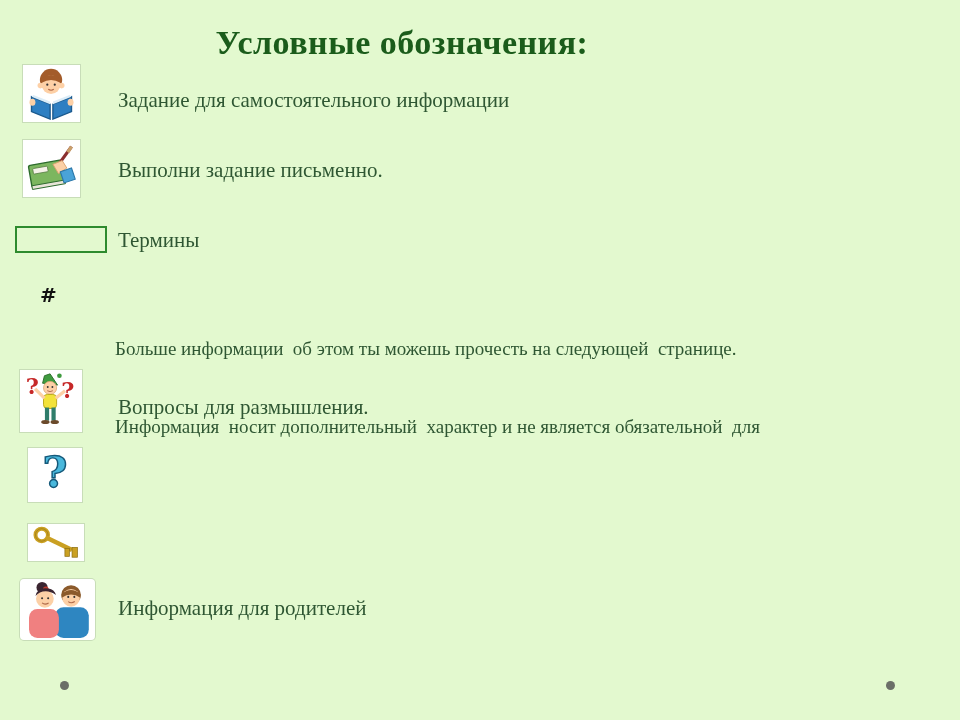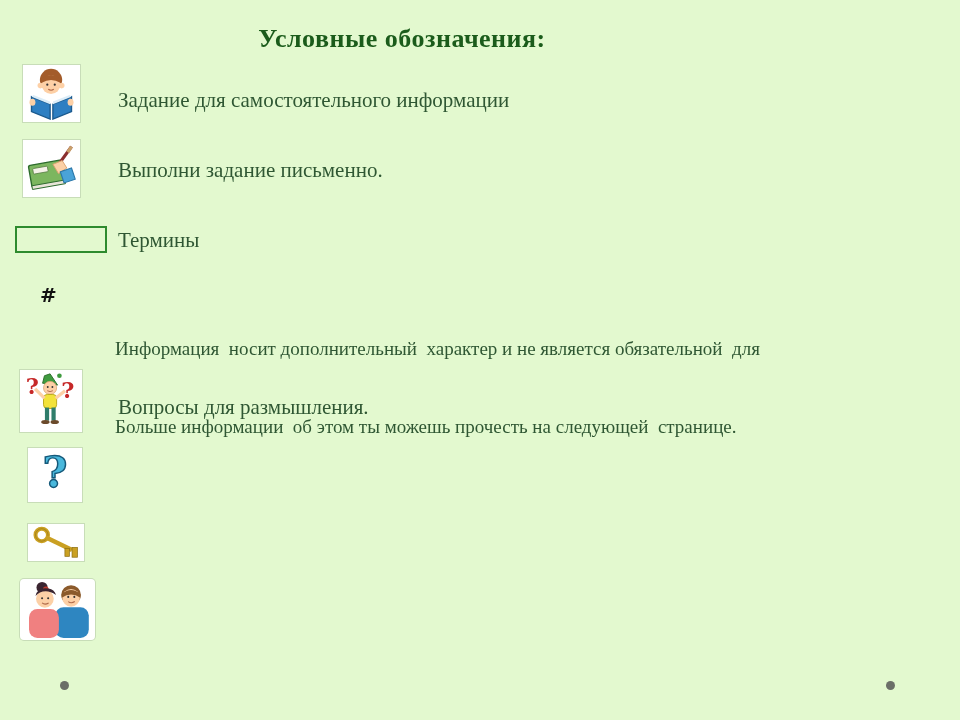--- a/index.html
+++ b/index.html
@@ -6,21 +6,21 @@
   body{
     width:960px;height:720px;overflow:hidden;
     background:#e3f9cf;
     font-family:"Liberation Serif","DejaVu Serif",serif;
     position:relative;
   }
   .slide{position:absolute;inset:0;}
   .title{
     position:absolute;top:24px;left:0;width:804px;
     text-align:center;margin:0;
-    font-size:26px;font-weight:bold;color:#1b5c1b;
+    font-size:34px;font-weight:bold;color:#1b5c1b;
     letter-spacing:0.5px;
   }
   .icon-box{
     position:absolute;background:#ffffff;
     display:flex;align-items:center;justify-content:center;
     box-shadow:0 0 0 1px rgba(150,170,140,.35);
   }
   .label{
     position:absolute;left:118px;
     font-size:21px;color:#2f5733;white-space:nowrap;
@@ -100,22 +100,22 @@
       <polygon points="38,32 50,28 54,40 42,44" fill="#4aa3d8" stroke="#2a77a8" stroke-width="1.2"></polygon>
     </svg>
   </div>
   <div class="label lb2">Выполни задание письменно.</div>
 
   <div class="terms-box"></div>
   <div class="label lb3">Термины</div>
 
   <div class="hash">#</div>
   <div class="note">
+    <div>Больше информации  об этом ты можешь прочесть на следующей  странице.</div>
     <div>Информация  носит дополнительный  характер и не является обязательной  для</div>
-    <div>Больше информации  об этом ты можешь прочесть на следующей  странице.</div>
   </div>
 
   <div class="icon-box ic5">
     <svg width="58" height="58" viewBox="0 0 62 62">
       <text x="4" y="24" font-family="DejaVu Serif, serif" font-size="24" font-weight="bold" fill="#c62828">?</text>
       <text x="42" y="28" font-family="DejaVu Serif, serif" font-size="24" font-weight="bold" fill="#c62828">?</text>
       <polygon points="22,12 38,14 30,2 24,4" fill="#3f9b3f" stroke="#2c6e2c" stroke-width="1"></polygon>
       <circle cx="40" cy="4" r="2.5" fill="#3f9b3f"></circle>
       <circle cx="30" cy="17" r="7" fill="#fdd0a6" stroke="#d9a36e" stroke-width="0.8"></circle>
       <circle cx="27.5" cy="16" r="1" fill="#333"></circle>
@@ -160,17 +160,18 @@
       <circle cx="21" cy="7" r="6" fill="#3a2430"></circle>
       <circle cx="25" cy="9" r="3" fill="#c0392b"></circle>
       <circle cx="24" cy="19" r="9.5" fill="#fcd0a6"></circle>
       <path d="M14 16 q2 -10 14 -8 q6 1 8 7 q-6 -4 -11 -4 q-7 0 -11 5 z" fill="#3a2430"></path>
       <circle cx="21" cy="18.5" r="1.1" fill="#333"></circle>
       <circle cx="27.5" cy="18.5" r="1.1" fill="#333"></circle>
       <path d="M21 23.5 q3 2.5 7 0" stroke="#b06a4a" stroke-width="1.1" fill="none"></path>
       <rect x="7" y="30" width="32" height="31" rx="9" fill="#f08080"></rect>
     </svg>
   </div>
+  <div class="label lb8">Информация для родителей</div>
 
   <div class="dot dot-left"></div>
   <div class="dot dot-right"></div>
 
 </div>
 
 </body></html>

